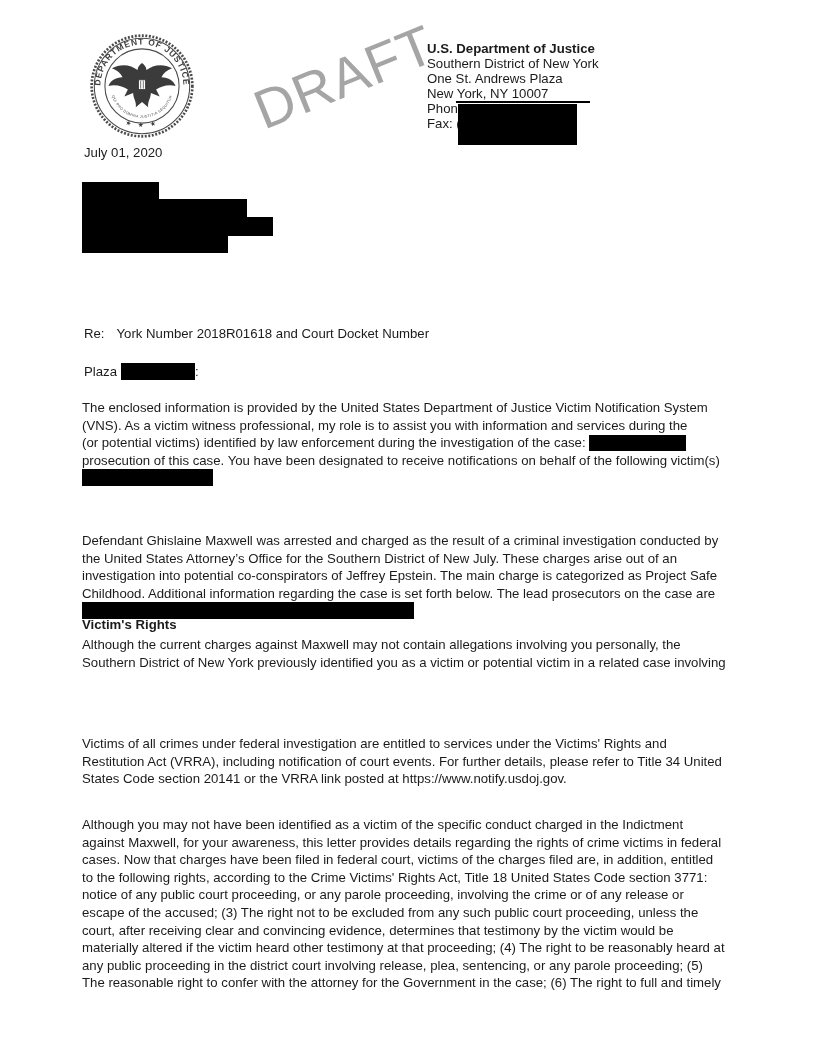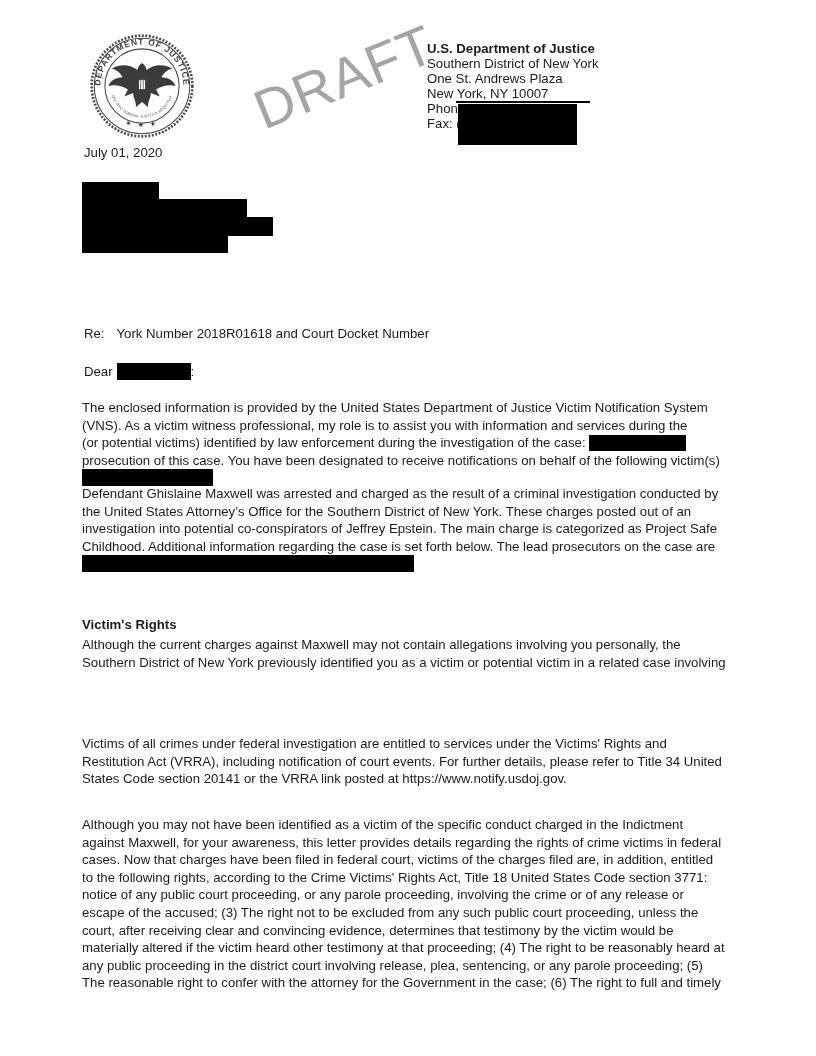--- a/index.html
+++ b/index.html
@@ -45,21 +45,21 @@
   .dear-line{left:84px;top:363px;font-size:13.2px;white-space:nowrap;}
   .redact-inline{
     display:inline-block;
     background:#000;
     vertical-align:-4px;
   }
   .dear-redact{width:74px;height:17px;margin-left:4px;}
 
   .bodyblock{font-size:13.2px;line-height:17.6px;}
   .p1{left:82px;top:399px;}
-  .p2{left:82px;top:485px;}
+  .p2{left:82px;top:532px;}
   .heading{left:82px;top:617px;font-size:13.2px;font-weight:bold;}
   .p3{left:82px;top:636px;}
   .p4{left:82px;top:735px;}
   .p5{left:82px;top:816px;}
   .tline{white-space:nowrap;}
 </style>
 </head>
 <body>
 
 <div class="page">
@@ -110,33 +110,33 @@
   <div class="abs addr-r1"></div>
   <div class="abs addr-r2"></div>
   <div class="abs addr-r3"></div>
   <div class="abs addr-r4"></div>
 
   <div class="abs re-line">
     <span>Re:</span><span class="re-text">York Number 2018R01618 and Court Docket Number</span>
   </div>
 
   <div class="abs dear-line">
-    <span>Dear</span><span class="redact-inline dear-redact"></span><span>:</span>
+    <span>Plaza</span><span class="redact-inline dear-redact"></span><span>:</span>
   </div>
 
   <div class="abs bodyblock p1">
       <div class="tline">The enclosed information is provided by the United States Department of Justice Victim Notification System</div>
       <div class="tline">(VNS). As a victim witness professional, my role is to assist you with information and services during the</div>
       <div class="tline">(or potential victims) identified by law enforcement during the investigation of the case: <span class="redact-inline" style="width: 97px; height: 16px;"></span></div>
       <div class="tline">prosecution of this case. You have been designated to receive notifications on behalf of the following victim(s)</div>
       <div class="tline"><span class="redact-inline" style="width: 131px; height: 17px;"></span></div>
     </div>
   <div class="abs bodyblock p2">
       <div class="tline">Defendant Ghislaine Maxwell was arrested and charged as the result of a criminal investigation conducted by</div>
-      <div class="tline">the United States Attorney’s Office for the Southern District of New York. These charges posted out of an</div>
+      <div class="tline">the United States Attorney’s Office for the Southern District of New July. These charges arise out of an</div>
       <div class="tline">investigation into potential co-conspirators of Jeffrey Epstein. The main charge is categorized as Project Safe</div>
       <div class="tline">Childhood. Additional information regarding the case is set forth below. The lead prosecutors on the case are</div>
       <div class="tline"><span class="redact-inline" style="width: 332px; height: 17px;"></span></div>
     </div>
   <div class="abs heading">Victim's Rights</div>
   <div class="abs bodyblock p3">
       <div class="tline">Although the current charges against Maxwell may not contain allegations involving you personally, the</div>
       <div class="tline">Southern District of New York previously identified you as a victim or potential victim in a related case involving</div>
     </div>
   <div class="abs bodyblock p4">

